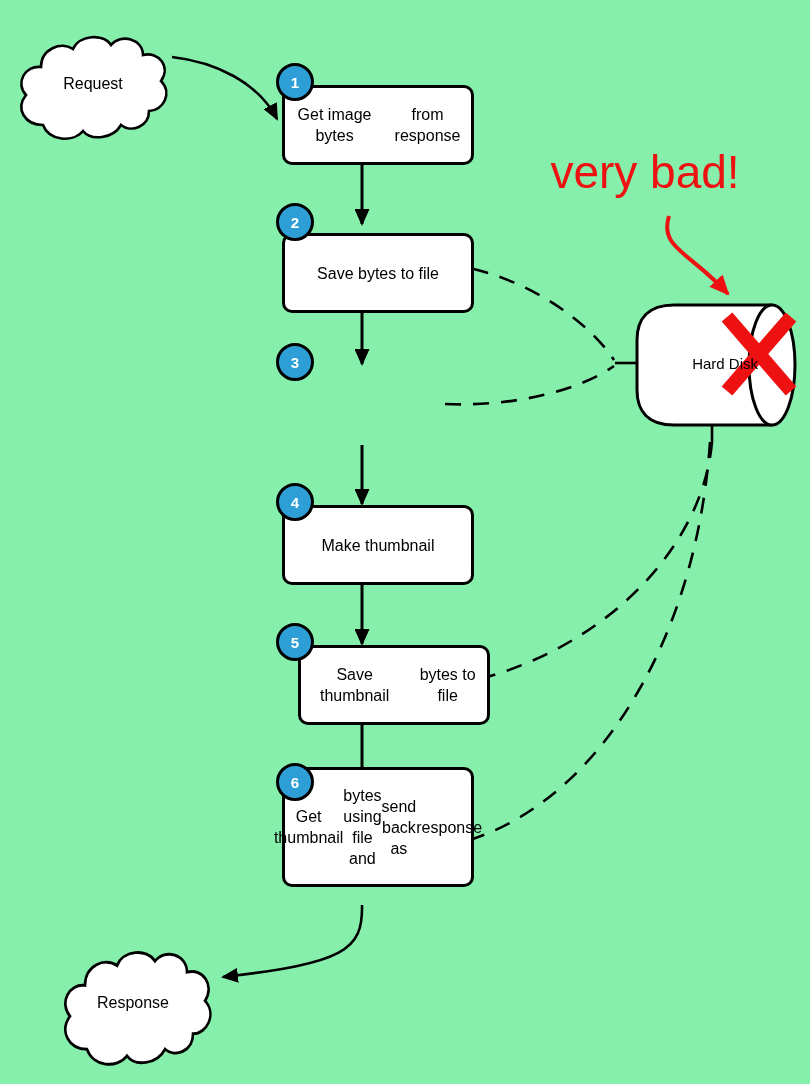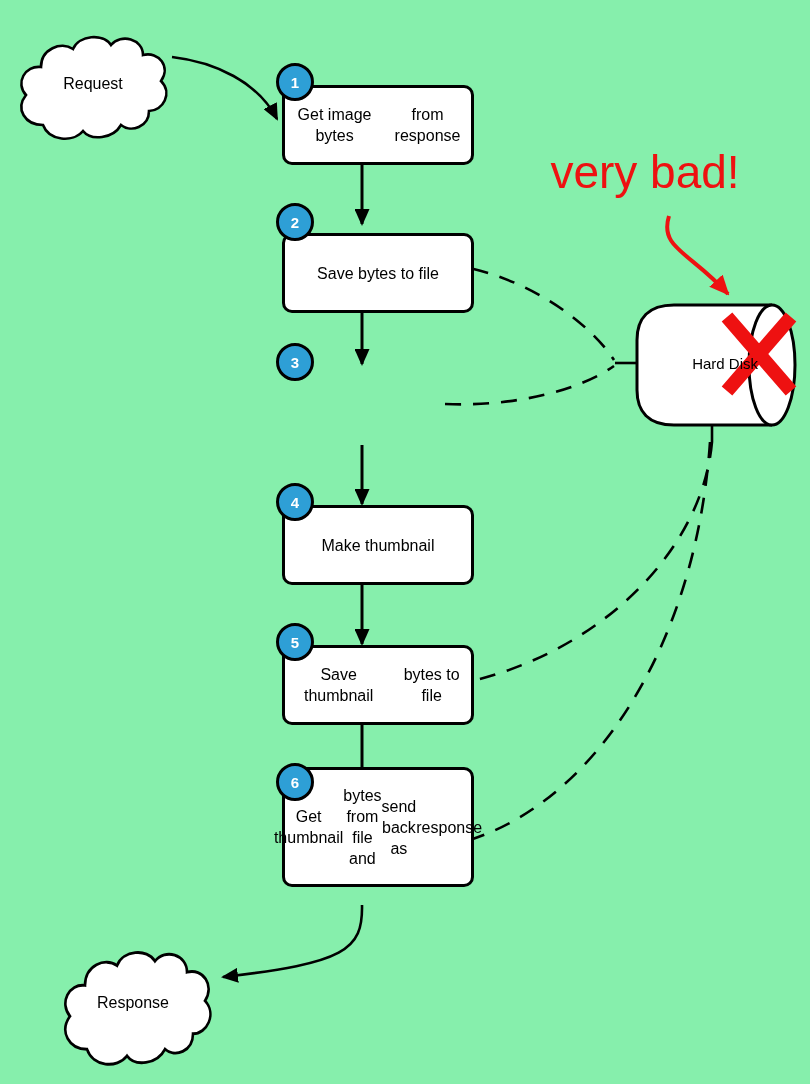--- a/index.html
+++ b/index.html
@@ -11,21 +11,21 @@
   .step {
     position:absolute; left:282px; width:192px; box-sizing:border-box;
     background:#fff; border:3px solid #000; border-radius:10px;
     display:flex; align-items:center; justify-content:center;
     text-align:center; font-size:16px; line-height:21px; z-index:2;
   }
   .s1 { top:85px;  height:80px; }
   .s2 { top:225px; height:80px;margin-top:8px; }
   .s3 { top:365px; height:80px; }
   .s4 { top:505px; height:80px;border-radius:10px; }
-  .s5 { top:645px; height:80px; }
+  .s5 { top:645px; height:80px;margin-left:16px; }
   .s6 { top:767px; height:120px; }
   .badge {
     position:absolute; left:276px; width:38px; height:38px; box-sizing:border-box;
     border-radius:50%; background:#2e9fd6; border:3px solid #000;
     color:#fff; font-weight:bold; font-size:15px;
     display:flex; align-items:center; justify-content:center; z-index:3;
   }
   .b1 { top:63px; } .b2 { top:203px; } .b3 { top:343px; }
   .b4 { top:483px; } .b5 { top:623px; } .b6 { top:763px; }
   .cloud-label {
@@ -101,21 +101,21 @@
   </div>
   <div class="step s4">
     <div>Make thumbnail</div>
   </div>
   <div class="step s5">
     <div>Save thumbnail</div>
     <div>bytes to file</div>
   </div>
   <div class="step s6">
     <div>Get thumbnail</div>
-    <div>bytes from file and</div>
+    <div>bytes using file and</div>
     <div>send back as</div>
     <div>response</div>
   </div>
 
   <div class="badge b1">1</div>
   <div class="badge b2">2</div>
   <div class="badge b3">3</div>
   <div class="badge b4">4</div>
   <div class="badge b5">5</div>
   <div class="badge b6">6</div>

